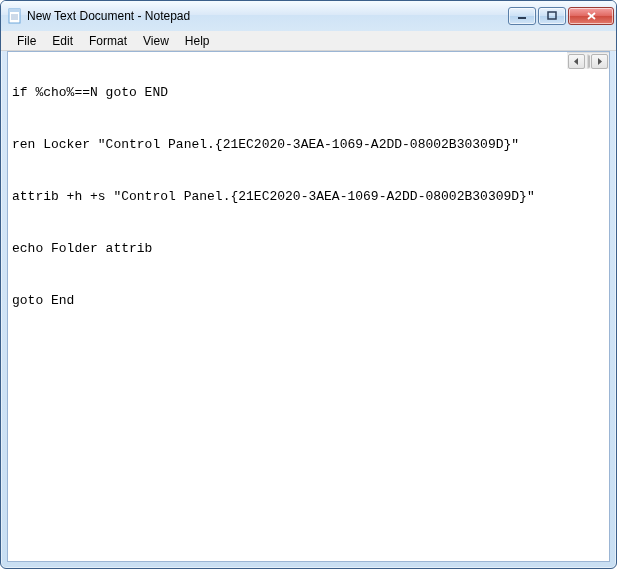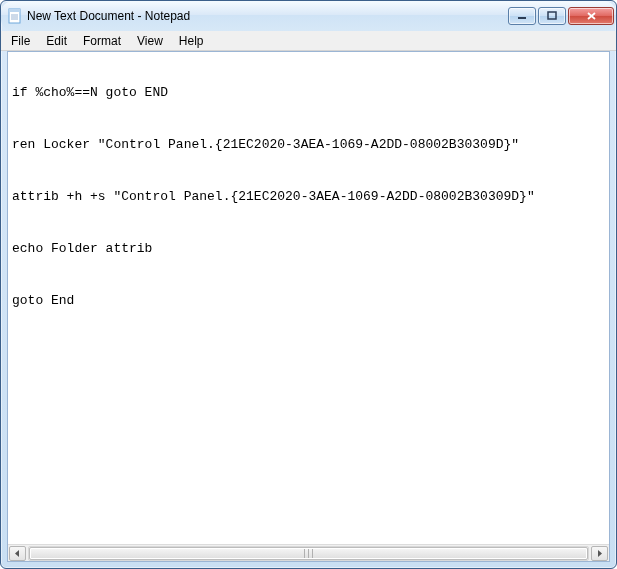--- a/index.html
+++ b/index.html
@@ -10,21 +10,21 @@
     border: 1px solid #3b5f8a;
     border-radius: 6px;
     display: flex; flex-direction: column;
     box-shadow: inset 0 0 0 1px rgba(255,255,255,0.5);
   }
   .titlebar {
     height: 30px;
     background: linear-gradient(to bottom, #f5fbff 0%, #dbe9f8 45%, #cfe3f6 46%, #d7e8f7 100%);
     display: flex; align-items: center;
     padding: 0 2px 0 6px;
-    border-top-left-radius: 5px; border-top-right-radius: 5px; border-radius: 12px;
+    border-top-left-radius: 5px; border-top-right-radius: 5px;
   }
   .titlebar .icon { width: 16px; height: 16px; margin-right: 4px; display:flex;align-items:center;justify-content:center;}
   .titlebar .title { font-size: 12px; color: #000; flex: 1; }
   .winbtns { display: flex; gap: 2px; }
   .winbtn {
     width: 28px; height: 18px;
     border: 1px solid #5a7fa8;
     border-radius: 3px;
     background: linear-gradient(to bottom, #eaf3fc 0%, #cde2f6 48%, #b7d4ef 52%, #d2e5f7 100%);
     display: flex; align-items: center; justify-content: center;
@@ -36,29 +36,29 @@
     background: linear-gradient(to bottom, #f4a0a0 0%, #e16a63 48%, #cf4c40 52%, #e27b6e 100%);
     border-color: #9a3b33;
   }
   .winbtn svg { display:block; }
   .menubar {
     height: 20px;
     background: #f0f0f0;
     border-bottom: 1px solid #d4d4d4;
     display: flex; align-items: center;
     font-size: 12px;
-    padding-left: 2px;
+    padding-left: 8px;
   }
   .menuitem { padding: 1px 8px; cursor: default; }
   .client {
     flex: 1;
     margin: 0 6px 6px 6px;
     background: #fff;
     border: 1px solid #9bb5d4;
-    display: flex; flex-direction: column;
+    display: flex; flex-direction: row;
     overflow: hidden;
   }
   .editor {
     flex: 1;
     overflow: hidden;
     font-family: Consolas, "Courier New", monospace;
     font-size: 13px;
     line-height: 26px;
     color: #000;
     padding: 2px 4px;

